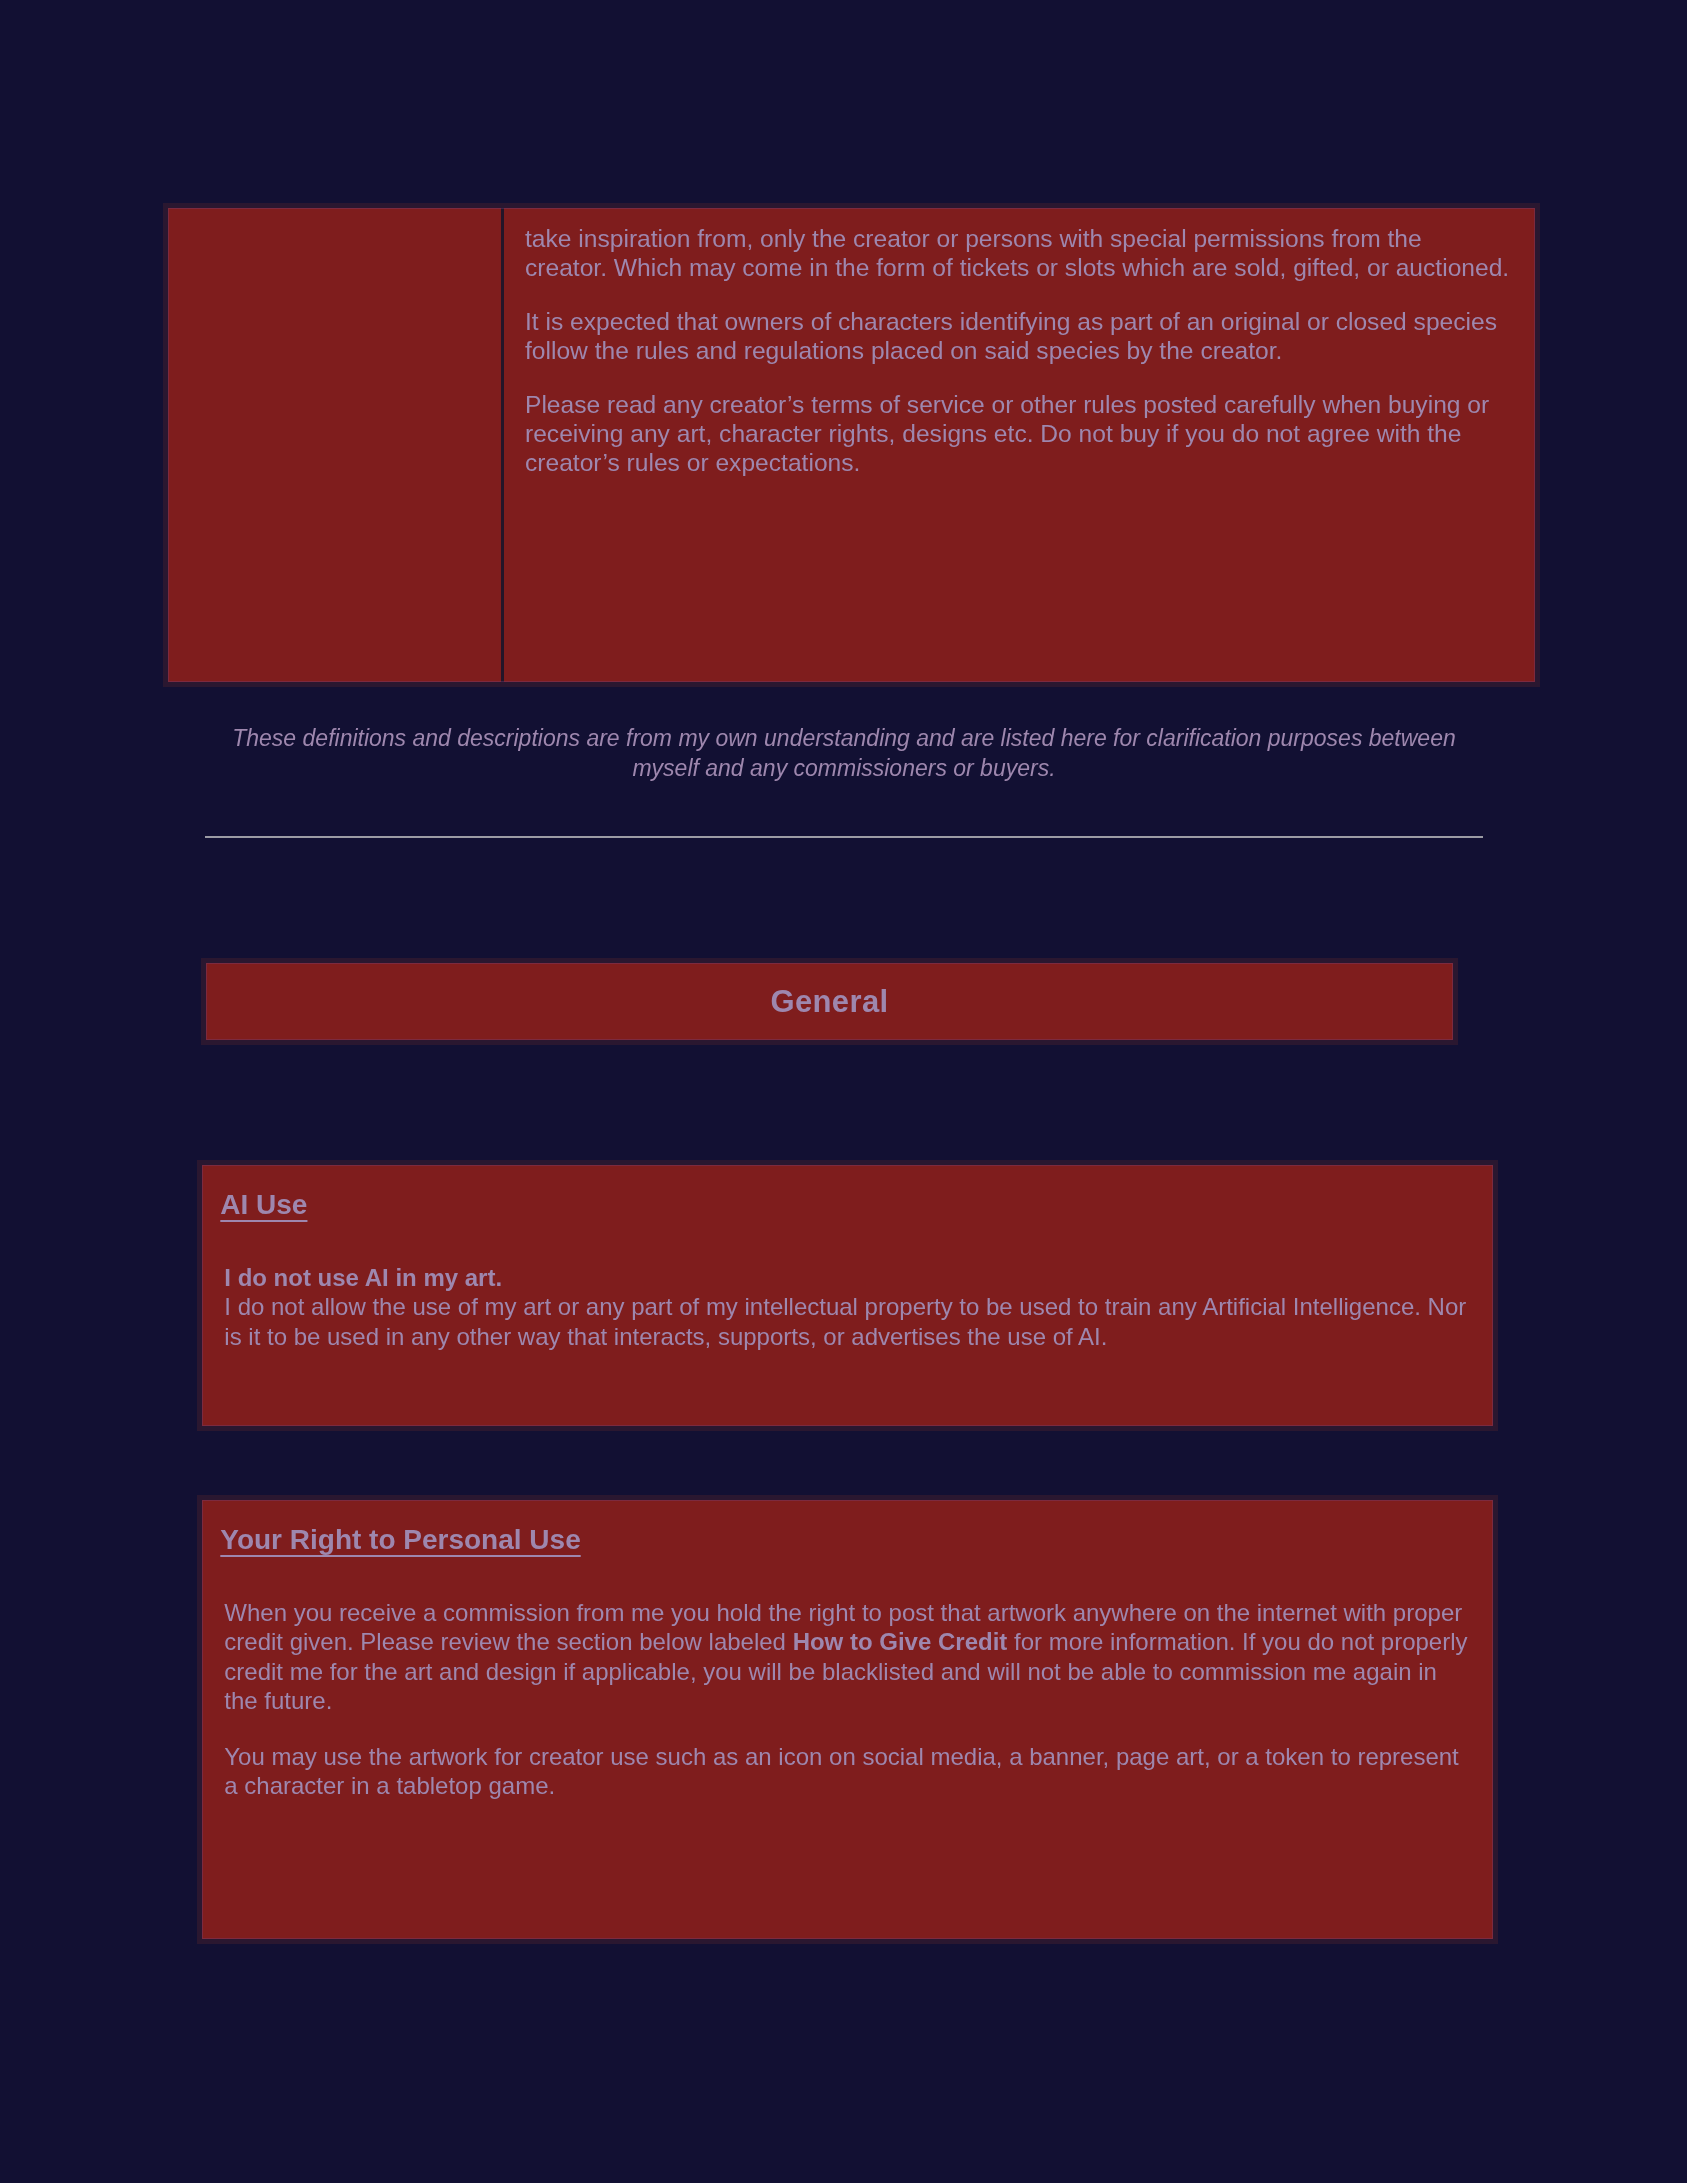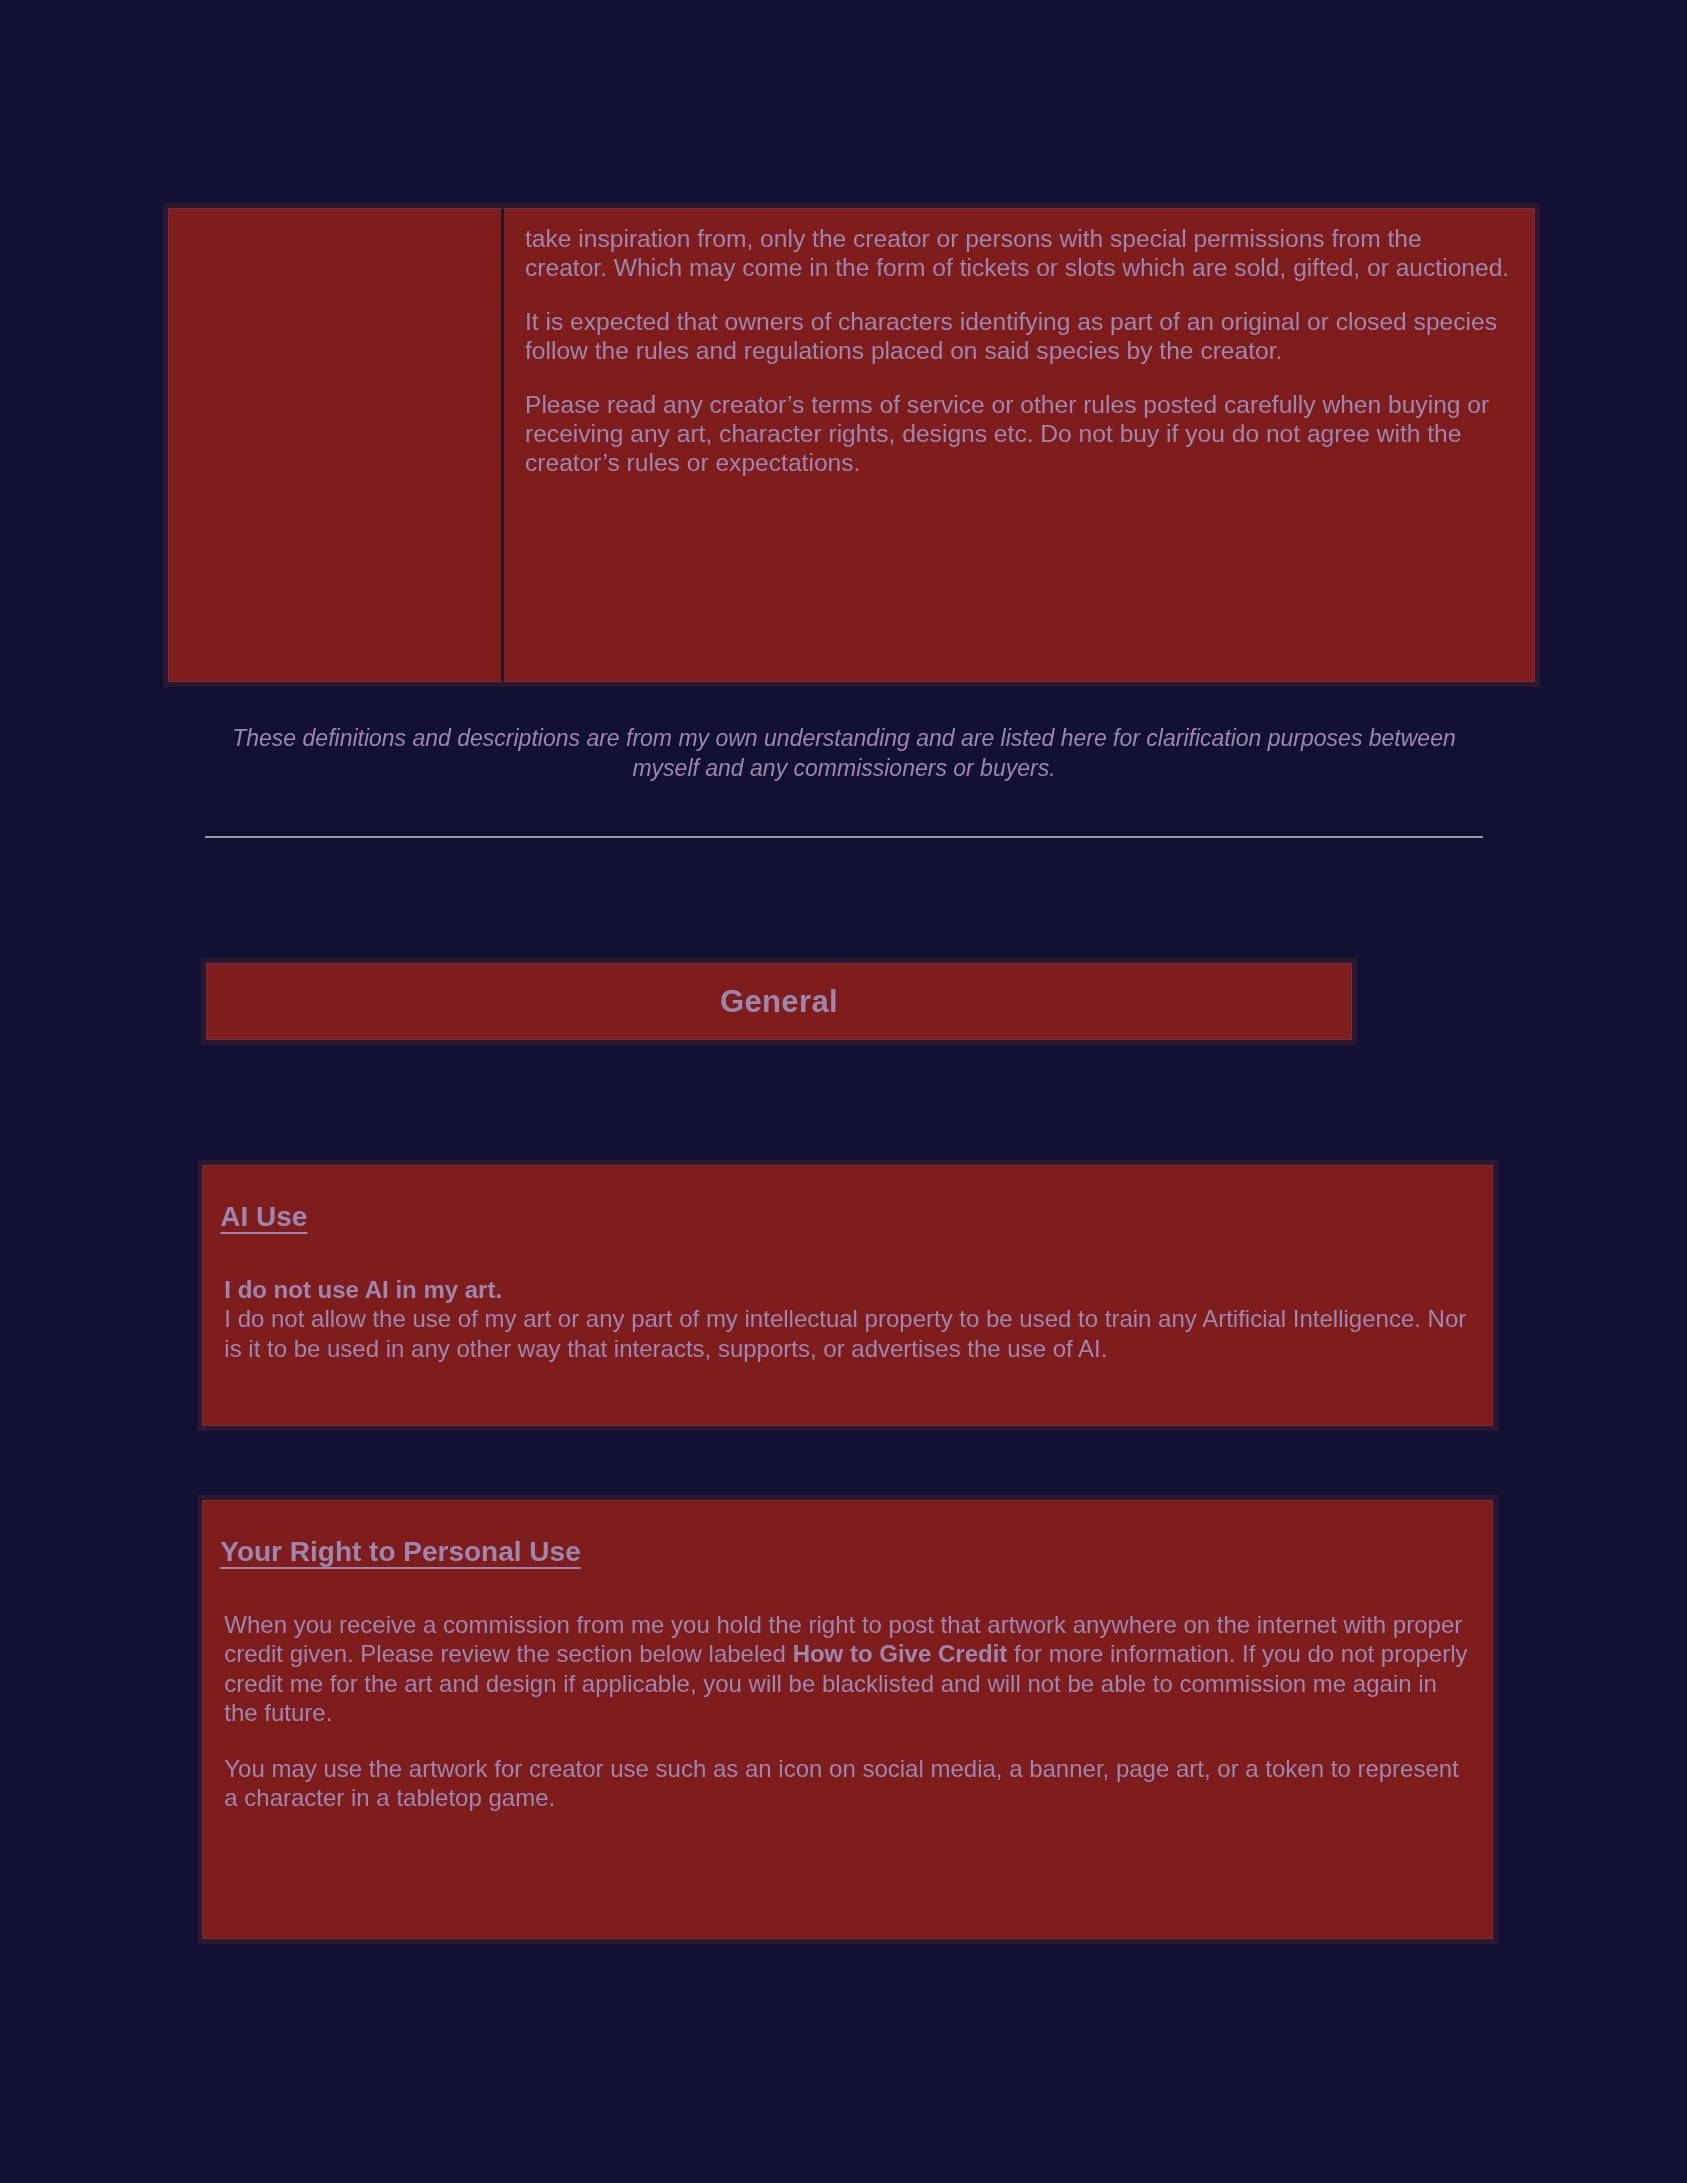--- a/index.html
+++ b/index.html
@@ -82,21 +82,21 @@
     width: 1278px;
     height: 2.8px;
     background: #9b9ba4;
     border: 0;
   }
 
   
   #general-banner {
     left: 201px;
     top: 958px;
-    width: 1156px;
+    width: 1257px;
     height: 87px;
     display: flex;
     align-items: center;
     justify-content: center;
     text-align: center;
   }
   #general-banner .banner-title {
     position: relative;
     z-index: 1;
     font-size: 31px;
@@ -112,21 +112,21 @@
     padding: 24px 18.3px 21px 18.3px;
   }
   #card-ai-use { top: 1160px; height: 271px; }
   #card-personal-use { top: 1495px; height: 449px; }
 
   .section-card .inner {
     position: relative;
     z-index: 1;
   }
   .section-heading {
-    margin: 12px 0 42px 0;
+    margin: 0 0 42px 0;
     font-size: 28px;
     font-weight: bold;
     color: #9e87ae;
     text-decoration: underline;
     text-underline-offset: 5.6px;
     text-decoration-thickness: 2.1px;
     display: inline-block;
   }
   .section-card p {
     margin: 0 0 27px 4px;

